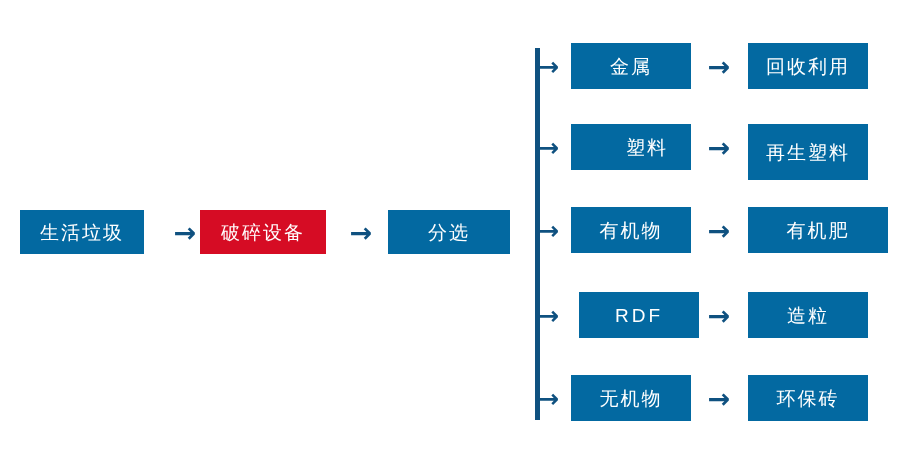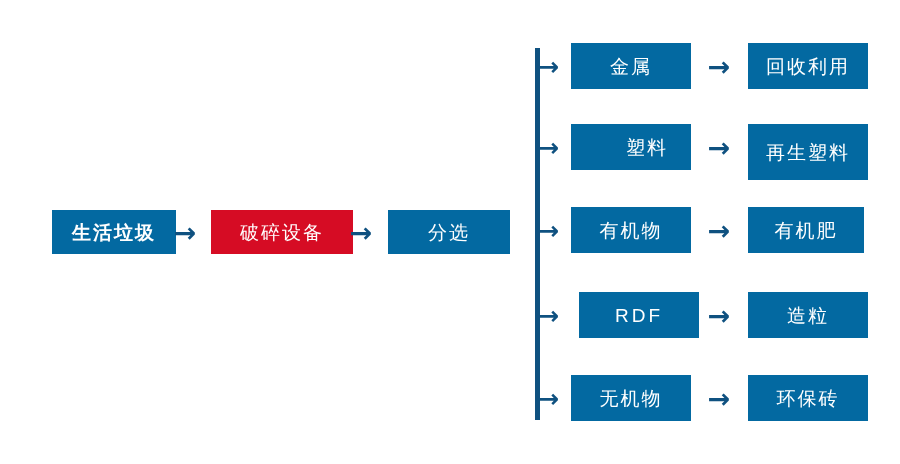--- a/index.html
+++ b/index.html
@@ -69,29 +69,29 @@
     font-weight: bold;
     font-family: "DejaVu Sans", sans-serif;
     user-select: none;
   }
 </style>
 </head>
 <body>
 
 <div id="diagram">
 
-  <div class="node blue" style="left:52px; top:210px; width:124px; height:44px;font-weight:bold;">
+  <div class="node blue" style="left:20px; top:210px; width:124px; height:44px;">
     <span>生活垃圾</span>
   </div>
 
   <div class="arrow" style="left:165px; top:214px; width:40px; height:36px;">
     <span>→</span>
   </div>
 
-  <div class="node red" style="left:211px; top:210px; width:142px; height:44px;">
+  <div class="node red" style="left:200px; top:210px; width:126px; height:44px;">
     <span>破碎设备</span>
   </div>
 
   <div class="arrow" style="left:341px; top:214px; width:40px; height:36px;">
     <span>→</span>
   </div>
 
   <div class="node blue" style="left:388px; top:210px; width:122px; height:44px;">
     <span>分选</span>
   </div>
@@ -126,21 +126,21 @@
 
   <div class="branch-arrow" style="left:538px; top:212px; width:34px; height:36px;">
     <span>→</span>
   </div>
   <div class="node blue" style="left:571px; top:207px; width:120px; height:46px;">
     <span>有机物</span>
   </div>
   <div class="arrow" style="left:699px; top:212px; width:40px; height:36px;">
     <span>→</span>
   </div>
-  <div class="node blue" style="left:748px; top:207px; width:116px; height:46px;">
+  <div class="node blue" style="left:748px; top:207px; width:140px; height:46px;">
     <span>有机肥</span>
   </div>
 
   <div class="branch-arrow" style="left:538px; top:297px; width:34px; height:36px;">
     <span>→</span>
   </div>
   <div class="node blue latin" style="left:571px; top:292px; width:120px; height:46px;">
     <span>RDF</span>
   </div>
   <div class="arrow" style="left:699px; top:297px; width:40px; height:36px;">

